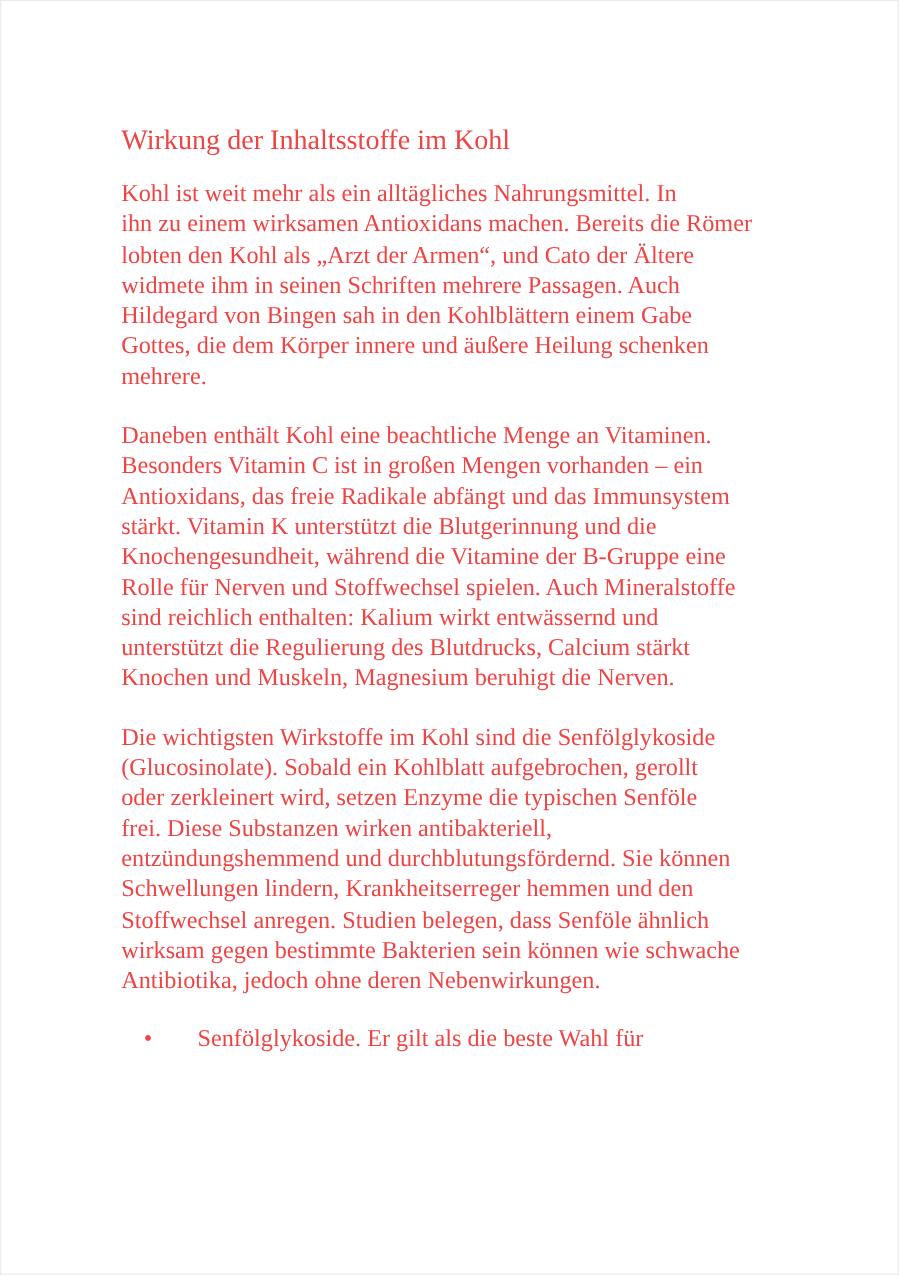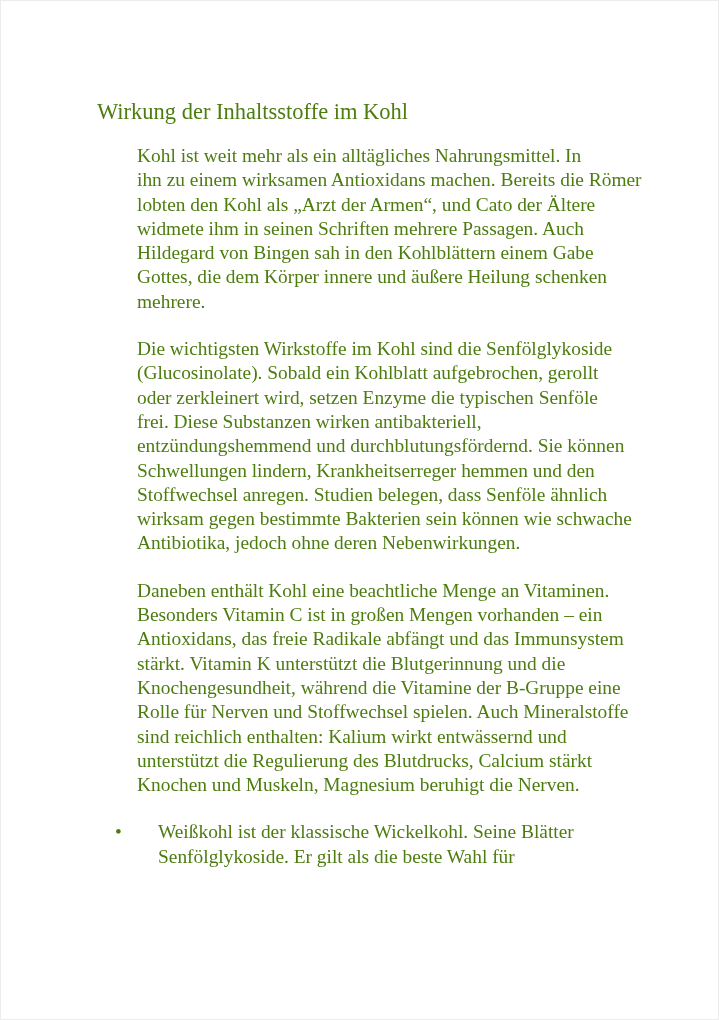--- a/index.html
+++ b/index.html
@@ -11,21 +11,21 @@
       width: 719px;
       height: 1020px;
       overflow: hidden;
     }
     .page {
       position: relative;
       width: 717px;
       height: 1018px;
       border: 1px solid #ececec;
       background: #ffffff;
-      color: #4d7c0f;
+      color: #ef4444;
       font-family: "Liberation Serif", "DejaVu Serif", serif;
     }
     .content {
       position: absolute;
       left: 96px;
       top: 96px;
       width: 560px;
     }
     .doc-title {
       font-size: 22.5px;
@@ -35,21 +35,20 @@
       white-space: nowrap;
     }
     .para {
       font-size: 19.4px;
       line-height: 24.3px;
       margin: 0 0 23px 0;
     }
     .para .line {
       display: block;
       white-space: nowrap;
-      margin-left: 40px;
     }
     .bullet-list {
       list-style: none;
       margin: 0;
       padding: 0;
       font-size: 19.4px;
       line-height: 24.3px;
     }
     .bullet-item {
       position: relative;
@@ -77,45 +76,44 @@
       <span class="line">Kohl ist weit mehr als ein alltägliches Nahrungsmittel. In</span>
       <span class="line">ihn zu einem wirksamen Antioxidans machen. Bereits die Römer</span>
       <span class="line">lobten den Kohl als „Arzt der Armen“, und Cato der Ältere</span>
       <span class="line">widmete ihm in seinen Schriften mehrere Passagen. Auch</span>
       <span class="line">Hildegard von Bingen sah in den Kohlblättern einem Gabe</span>
       <span class="line">Gottes, die dem Körper innere und äußere Heilung schenken</span>
       <span class="line">mehrere.</span>
     </p>
 
     <p class="para">
+      <span class="line">Daneben enthält Kohl eine beachtliche Menge an Vitaminen.</span>
+      <span class="line">Besonders Vitamin C ist in großen Mengen vorhanden – ein</span>
+      <span class="line">Antioxidans, das freie Radikale abfängt und das Immunsystem</span>
+      <span class="line">stärkt. Vitamin K unterstützt die Blutgerinnung und die</span>
+      <span class="line">Knochengesundheit, während die Vitamine der B-Gruppe eine</span>
+      <span class="line">Rolle für Nerven und Stoffwechsel spielen. Auch Mineralstoffe</span>
+      <span class="line">sind reichlich enthalten: Kalium wirkt entwässernd und</span>
+      <span class="line">unterstützt die Regulierung des Blutdrucks, Calcium stärkt</span>
+      <span class="line">Knochen und Muskeln, Magnesium beruhigt die Nerven.</span>
+    </p>
+
+    <p class="para">
       <span class="line">Die wichtigsten Wirkstoffe im Kohl sind die Senfölglykoside</span>
       <span class="line">(Glucosinolate). Sobald ein Kohlblatt aufgebrochen, gerollt</span>
       <span class="line">oder zerkleinert wird, setzen Enzyme die typischen Senföle</span>
       <span class="line">frei. Diese Substanzen wirken antibakteriell,</span>
       <span class="line">entzündungshemmend und durchblutungsfördernd. Sie können</span>
       <span class="line">Schwellungen lindern, Krankheitserreger hemmen und den</span>
       <span class="line">Stoffwechsel anregen. Studien belegen, dass Senföle ähnlich</span>
       <span class="line">wirksam gegen bestimmte Bakterien sein können wie schwache</span>
       <span class="line">Antibiotika, jedoch ohne deren Nebenwirkungen.</span>
     </p>
 
-    <p class="para">
-      <span class="line">Daneben enthält Kohl eine beachtliche Menge an Vitaminen.</span>
-      <span class="line">Besonders Vitamin C ist in großen Mengen vorhanden – ein</span>
-      <span class="line">Antioxidans, das freie Radikale abfängt und das Immunsystem</span>
-      <span class="line">stärkt. Vitamin K unterstützt die Blutgerinnung und die</span>
-      <span class="line">Knochengesundheit, während die Vitamine der B-Gruppe eine</span>
-      <span class="line">Rolle für Nerven und Stoffwechsel spielen. Auch Mineralstoffe</span>
-      <span class="line">sind reichlich enthalten: Kalium wirkt entwässernd und</span>
-      <span class="line">unterstützt die Regulierung des Blutdrucks, Calcium stärkt</span>
-      <span class="line">Knochen und Muskeln, Magnesium beruhigt die Nerven.</span>
-    </p>
-
     <ul class="bullet-list">
       <li class="bullet-item">
         <span class="bullet">•</span>
-        <span class="line">Weißkohl ist der klassische Wickelkohl. Seine Blätter</span>
         <span class="line">Senfölglykoside. Er gilt als die beste Wahl für</span>
       </li>
     </ul>
 
   </div>
 </div>
 
 </body></html>

